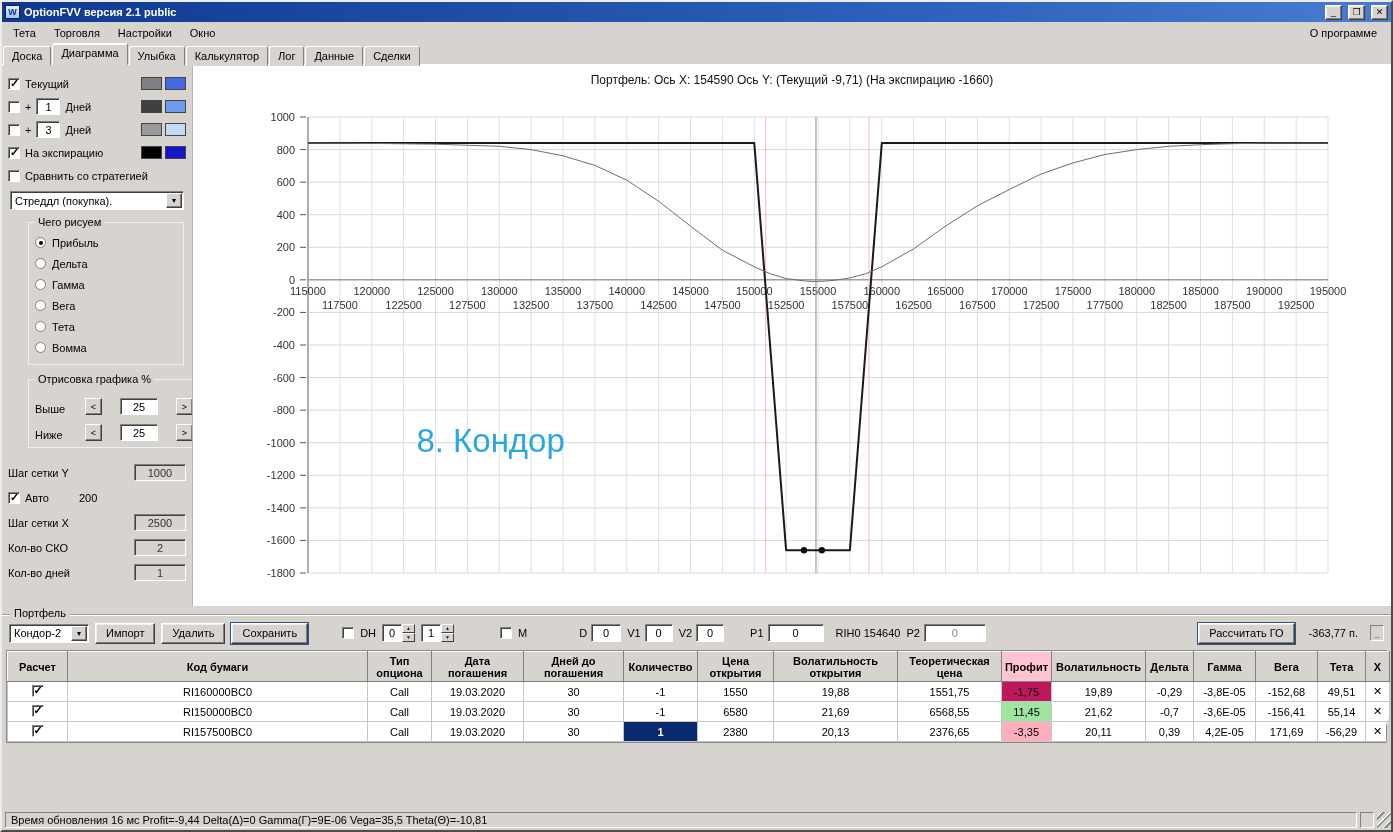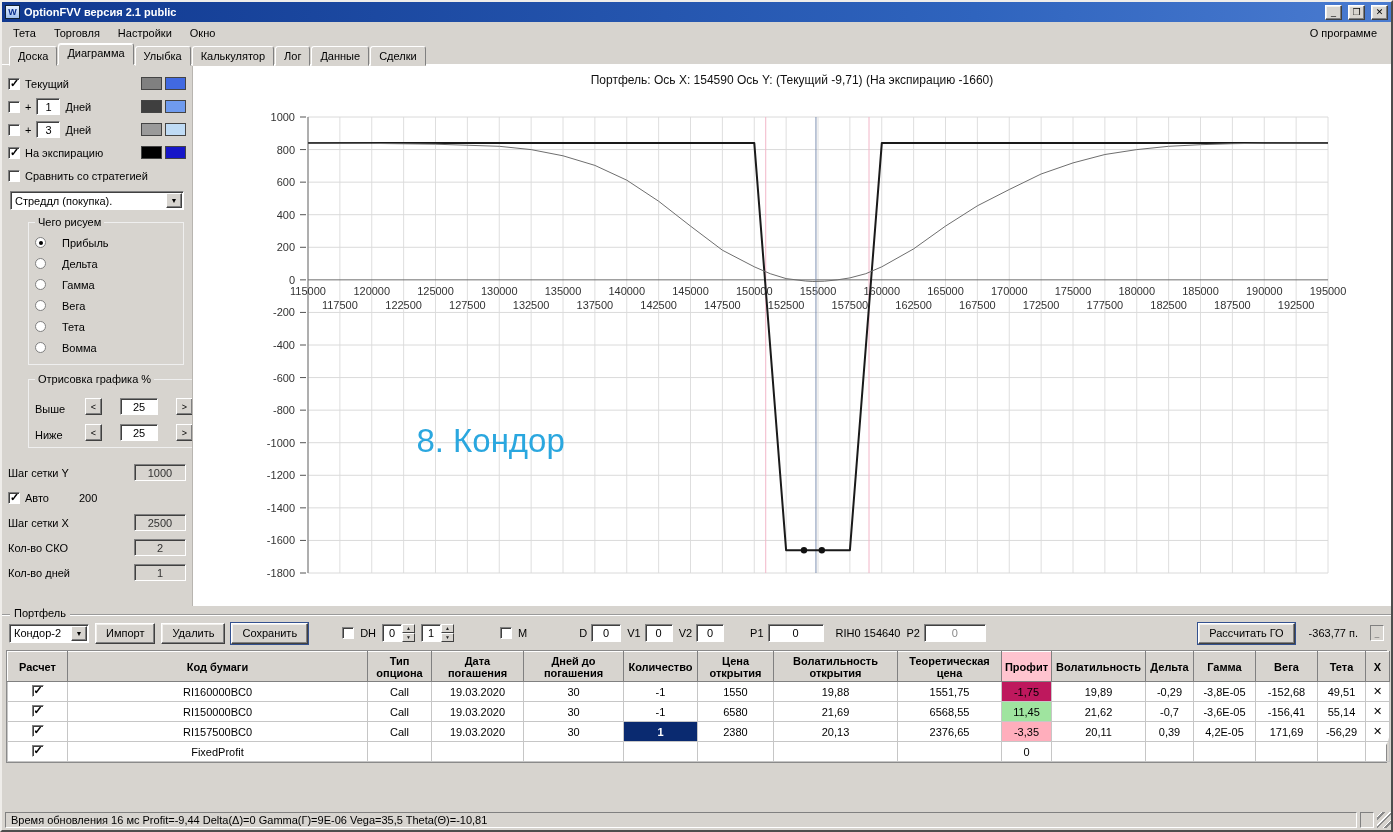--- a/index.html
+++ b/index.html
@@ -18,21 +18,21 @@
   .title-text{font-weight:bold; font-size:11px; flex:1; white-space:nowrap;}
   .win-btn{width:17px; height:15px; background:var(--face); color:#000;
     border:1px solid; border-color:#fff var(--dk) var(--dk) #fff;
     box-shadow:inset -1px -1px 0 var(--sh), inset 1px 1px 0 #f2f0ec;
     font-size:9px; display:flex; align-items:center; justify-content:center; margin-left:2px;}
   
   .menubar{height:21px; flex:0 0 21px; display:flex; align-items:center; padding:0 2px; }
   .menu-item{padding:3px 9px; cursor:default;}
   .menu-right{margin-left:auto; padding-right:12px;}
   
-  .tabstrip{height:22px; flex:0 0 22px; display:flex; align-items:flex-end; padding:2px 1px 0 7px; position:relative;text-align:center;}
+  .tabstrip{height:22px; flex:0 0 22px; display:flex; align-items:flex-end; padding:2px 1px 0 1px; position:relative;text-align:center;}
   .tabstrip::after{content:""; position:absolute; left:0; right:0; bottom:0; border-bottom:1px solid #fff;}
   .tab{padding:3px 8px 3px; background:var(--face); border:1px solid;
     border-color:#fff var(--sh) var(--face) #fff; border-radius:3px 3px 0 0;
     margin-right:1px; position:relative; top:1px; z-index:1;}
   .tab.active{top:0; padding-bottom:5px; z-index:3; box-shadow:inset 0 1px 0 #fff;}
   
   .main{flex:1 1 auto; display:flex; min-height:0;}
   .sidebar{width:190px; flex:0 0 190px; padding:7px 6px 0 6px; background:var(--face);}
   .chart-area{flex:1; background:#fff; border-left:1px solid #b8b5b0; display:flex; flex-direction:column; min-width:0;}
   .chart-title{text-align:center; padding:8px 0 0 0; font-size:12px; color:#111;}
@@ -53,21 +53,21 @@
     border-color:var(--sh) #fff #fff var(--sh); box-shadow:inset 1px 1px 0 var(--dk);
     font:11px "Liberation Sans",sans-serif; text-align:center;}
   .combo{display:flex; align-items:center; height:19px; background:#fff; margin:4px 2px 6px 2px;
     border:1px solid; border-color:var(--sh) #fff #fff var(--sh); box-shadow:inset 1px 1px 0 var(--dk);
     padding-left:4px;}
   .combo-btn{margin-left:auto; width:16px; height:15px; background:var(--face);
     border:1px solid; border-color:#fff var(--dk) var(--dk) #fff; box-shadow:inset -1px -1px 0 var(--sh);
     font-size:7px; display:flex; align-items:center; justify-content:center; margin-right:1px;}
   .group{border:1px groove #efefef; margin:4px 2px 8px 20px; padding:4px 6px 6px 6px;}
   .group legend{padding:0 3px; font-size:11px;}
-  .rrow{display:flex; align-items:center; gap:16px; height:21px;}
+  .rrow{display:flex; align-items:center; gap:6px; height:21px;}
   .rg-row{display:flex; align-items:flex-end; gap:18px; height:26px;}
   .mini-btn{width:17px; height:17px; background:var(--face); border:1px solid;
     border-color:#fff var(--dk) var(--dk) #fff; box-shadow:inset -1px -1px 0 var(--sh);
     font-size:9px; display:flex; align-items:center; justify-content:center;}
   .pct-field{width:38px; height:17px; background:#fff; border:1px solid;
     border-color:var(--sh) #fff #fff var(--sh); box-shadow:inset 1px 1px 0 var(--dk);
     font:11px "Liberation Sans",sans-serif; text-align:center;}
   .frow{display:flex; align-items:center; height:25px;}
   .frow .flbl{flex:1;}
   .gray-field{width:52px; height:17px; background:var(--face); color:#333; border:1px solid;
@@ -538,38 +538,20 @@
               <td>20,13</td>
               <td>2376,65</td>
               <td style="background: rgb(255, 174, 188);">-3,35</td>
               <td>20,11</td>
               <td>0,39</td>
               <td>4,2E-05</td>
               <td>171,69</td>
               <td>-56,29</td>
               <td>✕</td>
             </tr>
-            <tr>
-              <td><span class="cb checked"></span></td>
-              <td>FixedProfit</td>
-              <td></td>
-              <td></td>
-              <td></td>
-              <td></td>
-              <td></td>
-              <td></td>
-              <td></td>
-              <td>0</td>
-              <td></td>
-              <td></td>
-              <td></td>
-              <td></td>
-              <td></td>
-              <td></td>
-            </tr>
           </tbody>
         </table>
     </div>
   </div>
 
   <div class="statusbar">
     <span class="status-panel">Время обновления 16 мс  Profit=-9,44 Delta(Δ)=0 Gamma(Г)=9E-06 Vega=35,5 Theta(Θ)=-10,81</span>
     <span class="status-cell"></span>
     <span class="status-grip"></span>
   </div>

